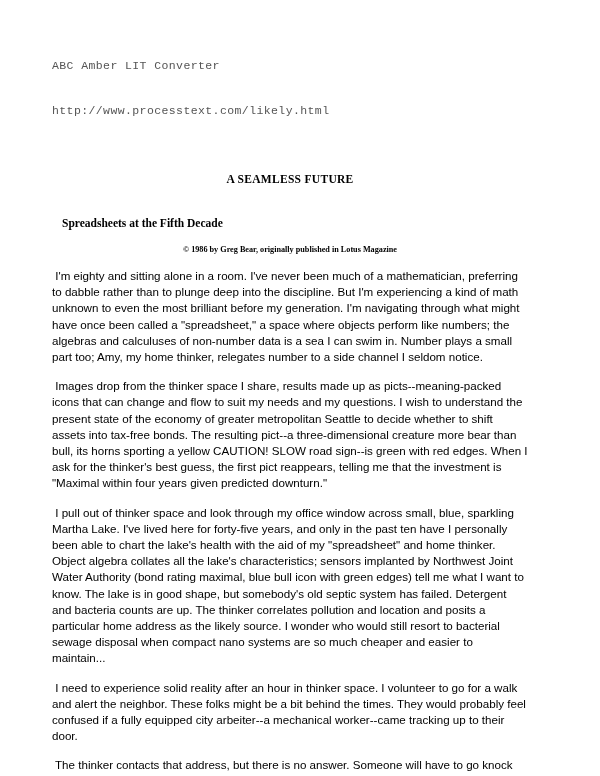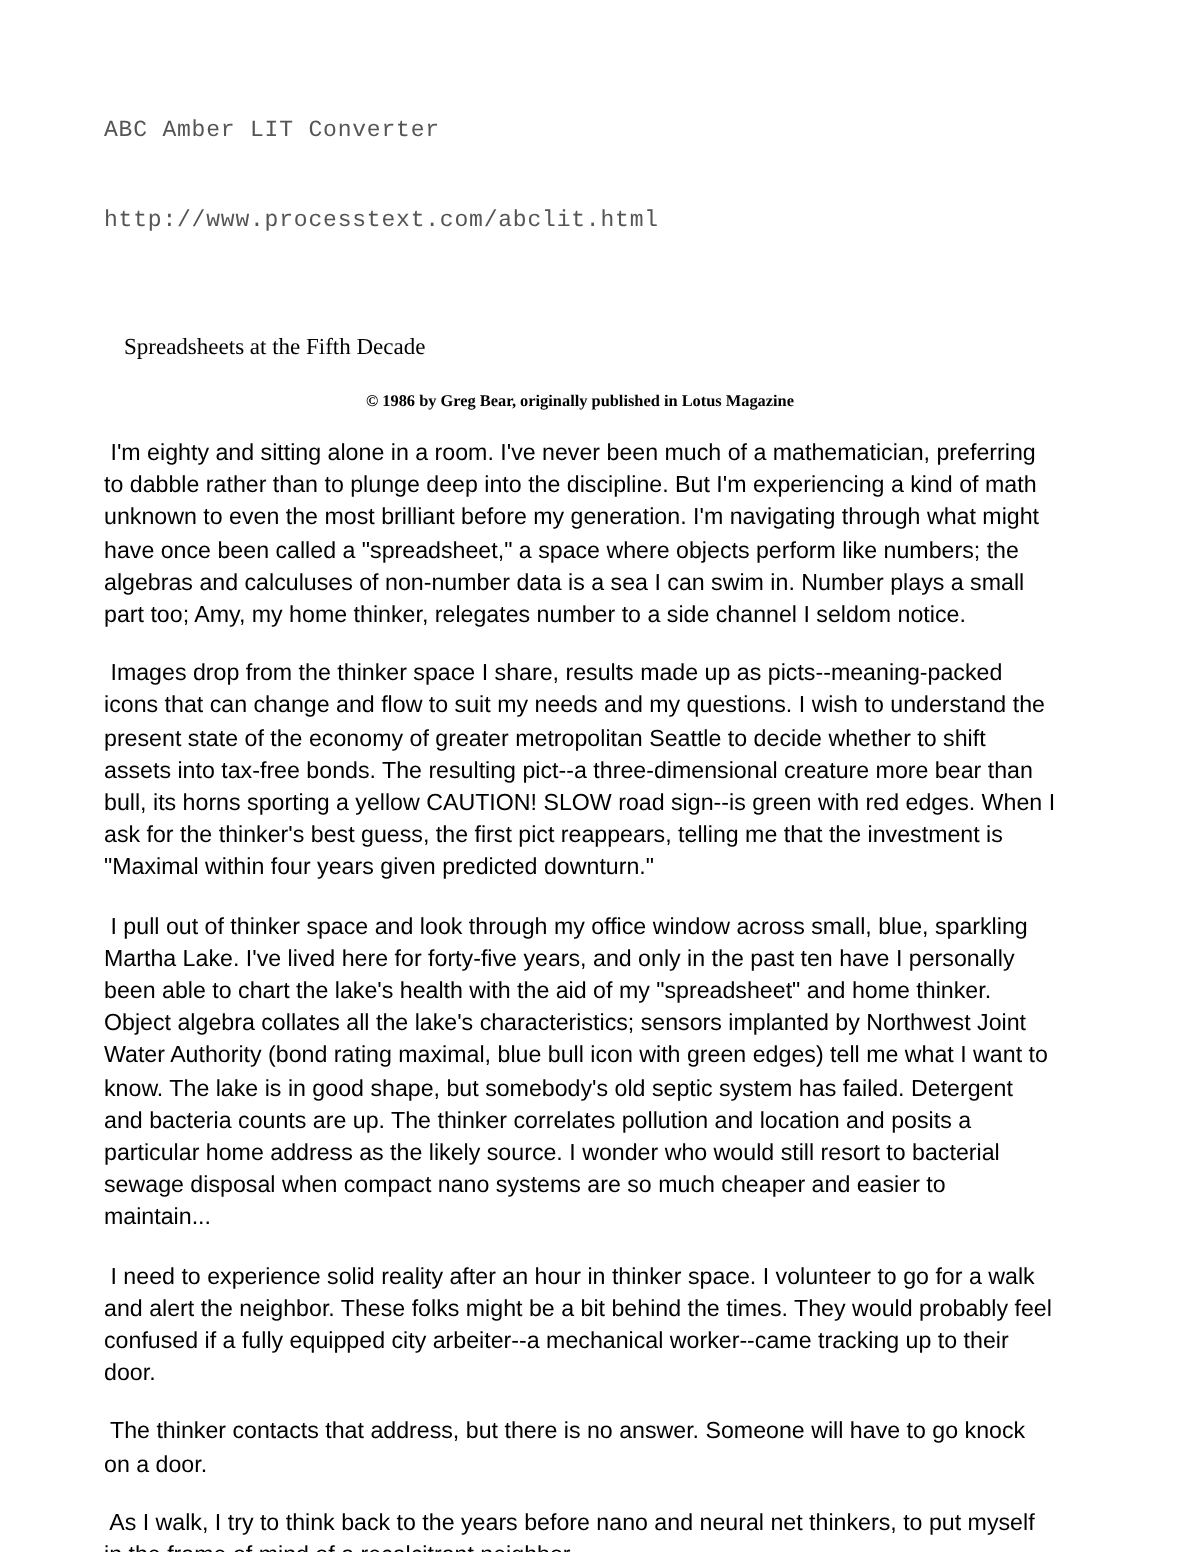--- a/index.html
+++ b/index.html
@@ -36,23 +36,23 @@
     text-align: center;
     font-family: "Liberation Serif", serif;
     font-weight: bold;
     font-size: 11.5px;
     letter-spacing: 0.3px;
     margin-top: 25px;
     margin-bottom: 0;
   }
   .doc-subtitle {
     font-family: "Liberation Serif", serif;
-    font-weight: normal;
+    font-weight: bold;
     font-size: 11.5px;
-    margin-top: 20px;
+    margin-top: 32px;
     margin-bottom: 0;
     padding-left: 10px;
   }
   .doc-credit {
     text-align: center;
     font-family: "Liberation Serif", serif;
     font-weight: bold;
     font-size: 8.2px;
     margin-top: 16px;
     margin-bottom: 0;
@@ -73,23 +73,24 @@
     white-space: pre;
   }
 </style>
 </head>
 <body>
 
 <div class="page">
 
   <div class="converter-header">
     <span class="line">ABC Amber LIT Converter</span>
-    <span class="line">http://www.processtext.com/abclit.html</span>
+    <span class="line">http://www.processtext.com/likely.html</span>
   </div>
 
+  <h1 class="doc-title">A SEAMLESS FUTURE</h1>
 
   <h2 class="doc-subtitle">Spreadsheets at the Fifth Decade</h2>
 
   <div class="doc-credit">© 1986 by Greg Bear, originally published in Lotus Magazine</div>
 
   <div class="body-text">
     <p>I'm eighty and sitting alone in a room. I've never been much of a mathematician, preferring to dabble rather than to plunge deep into the discipline. But I'm experiencing a kind of math unknown to even the most brilliant before my generation. I'm navigating through what might have once been called a "spreadsheet," a space where objects perform like numbers; the algebras and calculuses of non-number data is a sea I can swim in. Number plays a small part too; Amy, my home thinker, relegates number to a side channel I seldom notice.</p>
     <p>Images drop from the thinker space I share, results made up as picts--meaning-packed icons that can change and flow to suit my needs and my questions. I wish to understand the present state of the economy of greater metropolitan Seattle to decide whether to shift assets into tax-free bonds. The resulting pict--a three-dimensional creature more bear than bull, its horns sporting a yellow CAUTION! SLOW road sign--is green with red edges. When I ask for the thinker's best guess, the first pict reappears, telling me that the investment is "Maximal within four years given predicted downturn."</p>
     <p>I pull out of thinker space and look through my office window across small, blue, sparkling Martha Lake. I've lived here for forty-five years, and only in the past ten have I personally been able to chart the lake's health with the aid of my "spreadsheet" and home thinker. Object algebra collates all the lake's characteristics; sensors implanted by Northwest Joint Water Authority (bond rating maximal, blue bull icon with green edges) tell me what I want to know. The lake is in good shape, but somebody's old septic system has failed. Detergent and bacteria counts are up. The thinker correlates pollution and location and posits a particular home address as the likely source. I wonder who would still resort to bacterial sewage disposal when compact nano systems are so much cheaper and easier to maintain...</p>
     <p>I need to experience solid reality after an hour in thinker space. I volunteer to go for a walk and alert the neighbor. These folks might be a bit behind the times. They would probably feel confused if a fully equipped city arbeiter--a mechanical worker--came tracking up to their door.</p>

